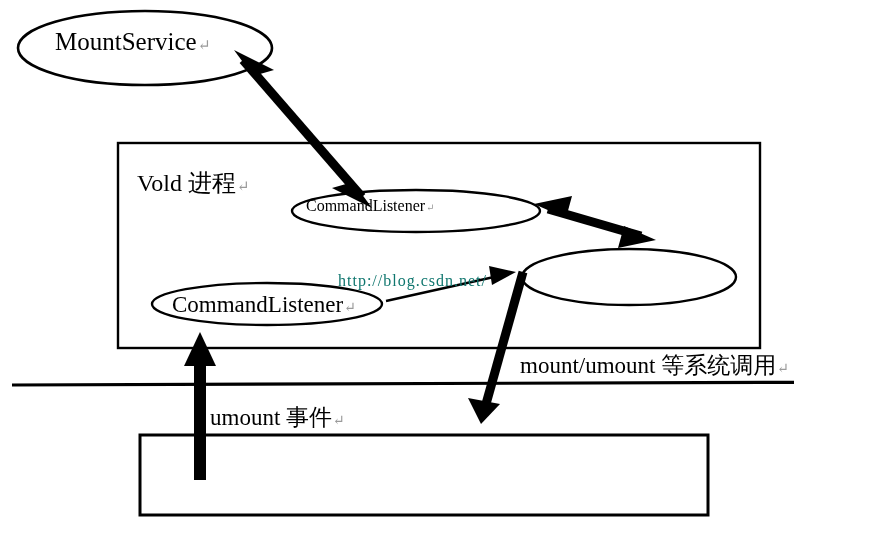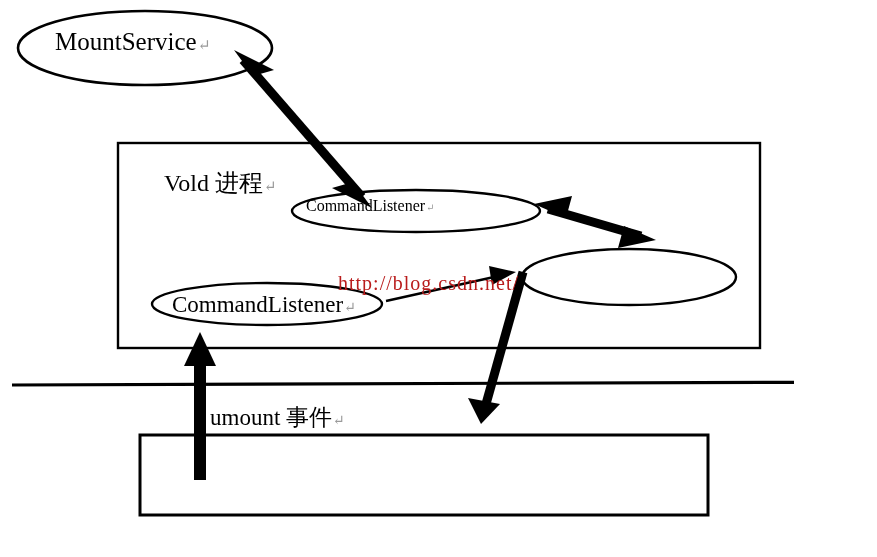--- a/index.html
+++ b/index.html
@@ -45,38 +45,38 @@
   .lbl-commandlistener {
     left: 306px; top: 197px; font-size: 16px;
   }
   .lbl-volumemanager {
     left: 536px; top: 262px; font-size: 23px;
   }
   .lbl-netlinkmanager {
     left: 172px; top: 292px; font-size: 23px;
   }
   .lbl-vold {
-    left: 137px; top: 167px; font-size: 24px; margin-left: 27px;
+    left: 137px; top: 167px; font-size: 24px;
   }
   .lbl-linuxkernel {
     left: 325px; top: 462px; font-size: 24px;
   }
   .lbl-syscall {
     left: 520px; top: 350px; font-size: 23px;
   }
   .lbl-uevent {
     left: 210px; top: 402px; font-size: 23px;
   }
   .watermark {
     position: absolute;
     left: 338px;
     top: 272px;
-    font-size: 20px;
+    font-size: 16px;
     letter-spacing: 1px;
-    color: #b91c1c;
+    color: #0f766e;
     white-space: nowrap;
     font-family: "Liberation Serif", "DejaVu Serif", serif;
     pointer-events: none;
   }
 </style>
 </head>
 <body>
 
 <div id="diagram-root">
 
@@ -139,20 +139,23 @@
 
   <div class="node-label lbl-netlinkmanager">
     <span>CommandListener</span><span class="pilcrow">↵</span>
   </div>
 
   <div class="node-label lbl-vold">
     <span>Vold 进程</span><span class="pilcrow">↵</span>
   </div>
 
 
+  <div class="node-label lbl-syscall">
+    <span>mount/umount 等系统调用</span><span class="pilcrow">↵</span>
+  </div>
 
   <div class="node-label lbl-uevent">
     <span>umount 事件</span><span class="pilcrow">↵</span>
   </div>
 
   <div class="watermark">http://blog.csdn.net/</div>
 
 </div>
 
 </body></html>

